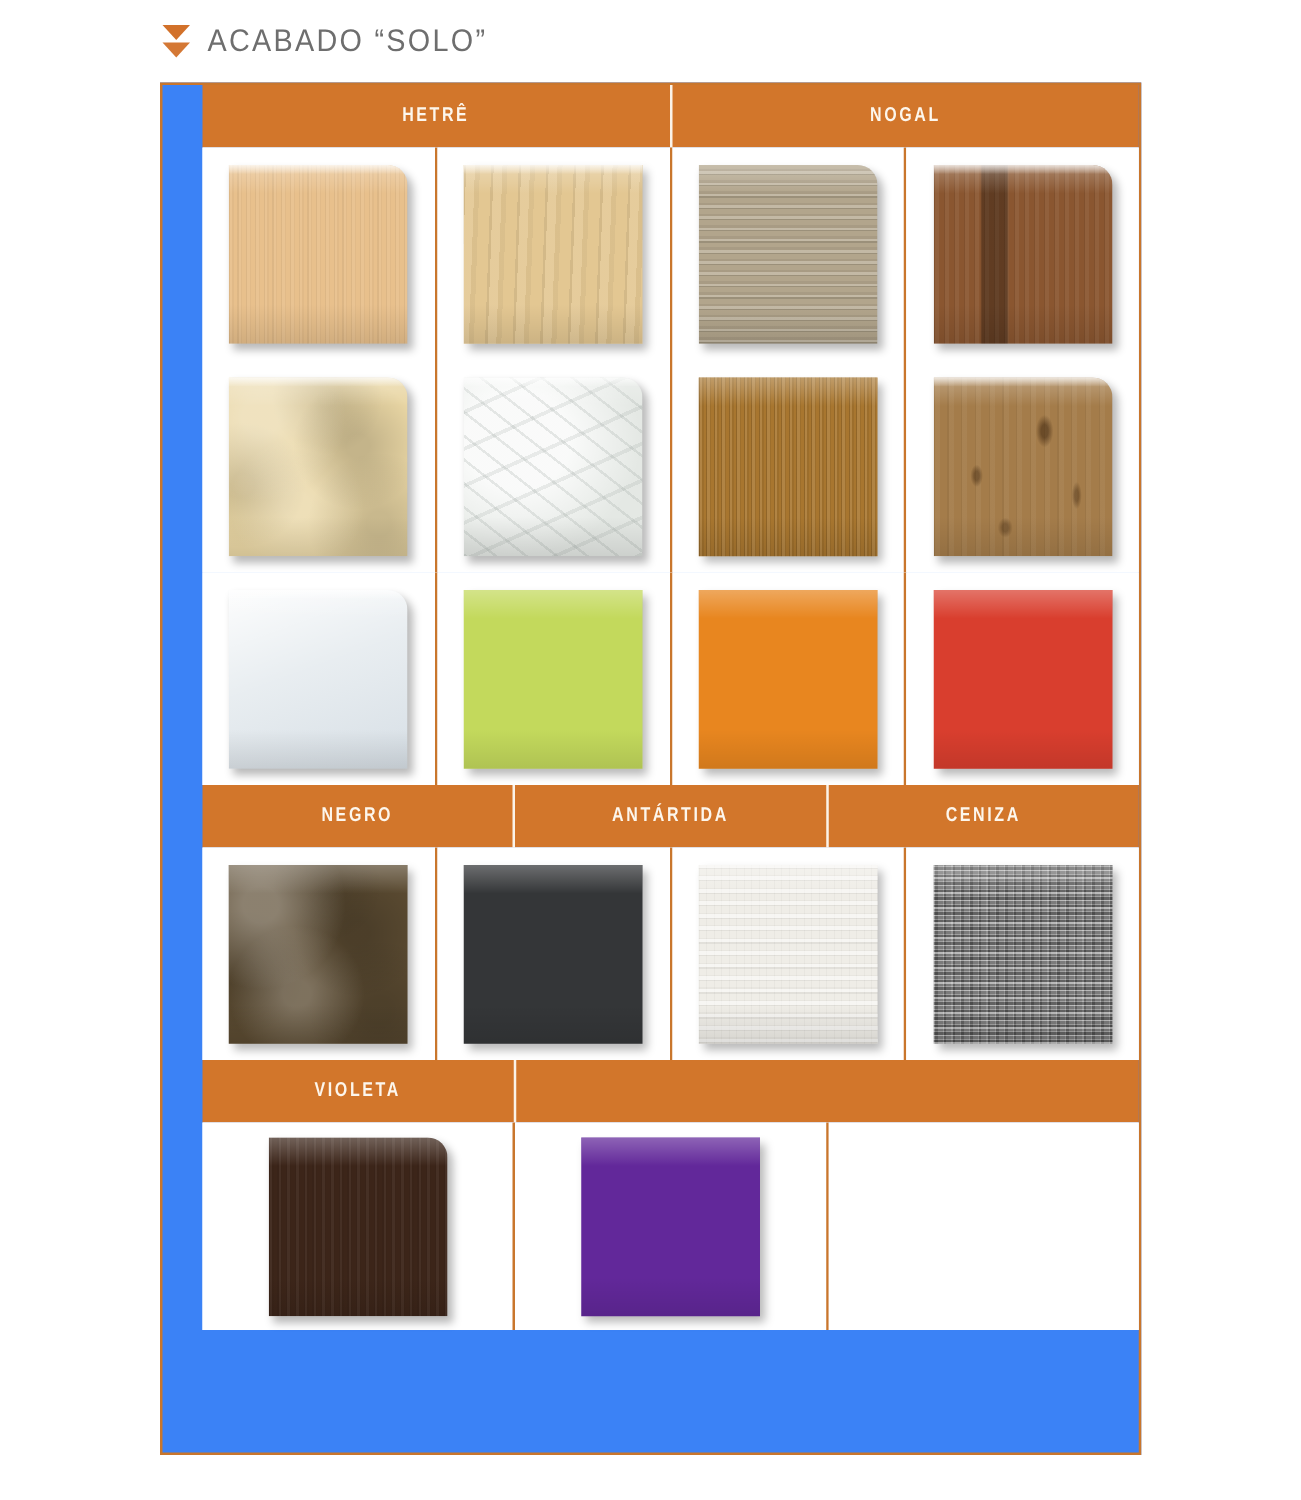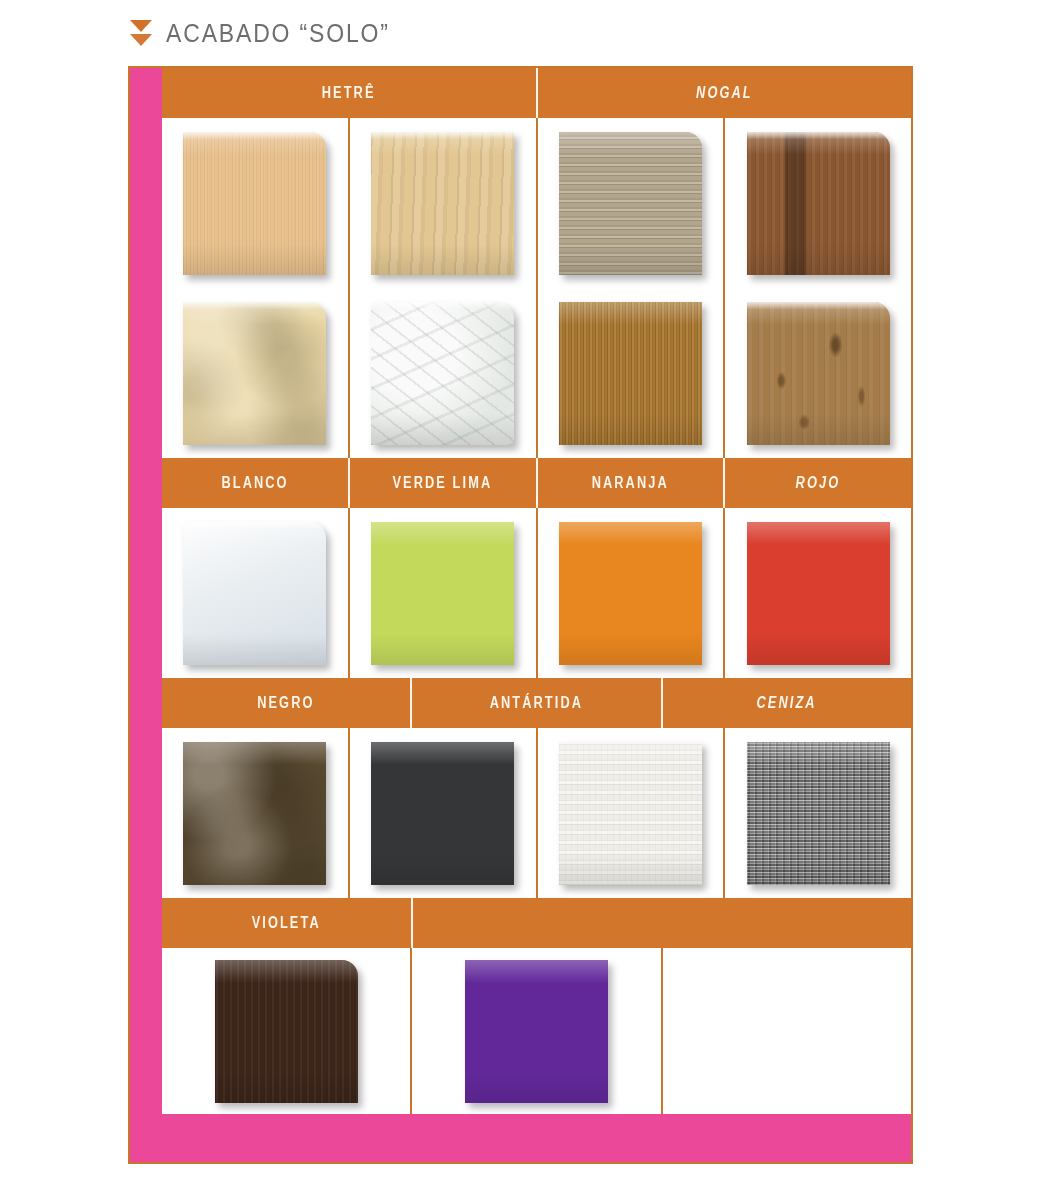--- a/index.html
+++ b/index.html
@@ -35,37 +35,37 @@
     transform:scaleX(.92);transform-origin:left center;
     white-space:nowrap;
   }
 
   
   .table{
     position:absolute;left:128px;top:66px;
     width:785px;height:1098px;
     border:2px solid #C9762C;
     box-sizing:border-box;
-    background:#ec4899;
+    background:#3b82f6;
     padding-left:32px;
   }
   .hdr-row{
     display:flex;
     height:50px;
     background:#D2762B;
     box-sizing:border-box;
   }
   .hdr-cell{
     flex:1 1 0;
     display:flex;align-items:center;justify-content:center;
     border-right:2px solid #FBF3E9;
     box-sizing:border-box;
     position:relative;
   }
-  .hdr-cell:last-child{border-right:none;font-style:italic;}
+  .hdr-cell:last-child{border-right:none;}
   .hdr-cell.span2{flex:2 1 0;}
   .hdr-label{
     color:#FDF6EC;
     font-size:16px;
     letter-spacing:2.6px;
     font-weight:700;
     transform:scaleX(.80);
     transform-origin:center;
     white-space:nowrap;
   }
@@ -282,34 +282,20 @@
           </div>
       </div>
       <div class="swatch-cell">
         <div class="chip rounded-tr tex-knots" style="background-color:#A47C4A">
             <span class="toplip"></span>
             <span class="sheen"></span>
           </div>
       </div>
     </div>
 
-    <div class="hdr-row">
-      <div class="hdr-cell">
-          <span class="hdr-label">BLANCO</span>
-        </div>
-      <div class="hdr-cell">
-          <span class="hdr-label">VERDE LIMA</span>
-        </div>
-      <div class="hdr-cell">
-          <span class="hdr-label">NARANJA</span>
-        </div>
-      <div class="hdr-cell">
-          <span class="hdr-label">ROJO</span>
-        </div>
-    </div>
     <div class="swatch-row">
       <div class="swatch-cell">
         <div class="chip rounded-tr tex-glass" style="background-color:#E4EAEE">
             <span class="toplip"></span>
             <span class="sheen"></span>
           </div>
       </div>
       <div class="swatch-cell">
         <div class="chip tex-flat" style="background-color:#C3D95C">
             <span class="sheen"></span>

